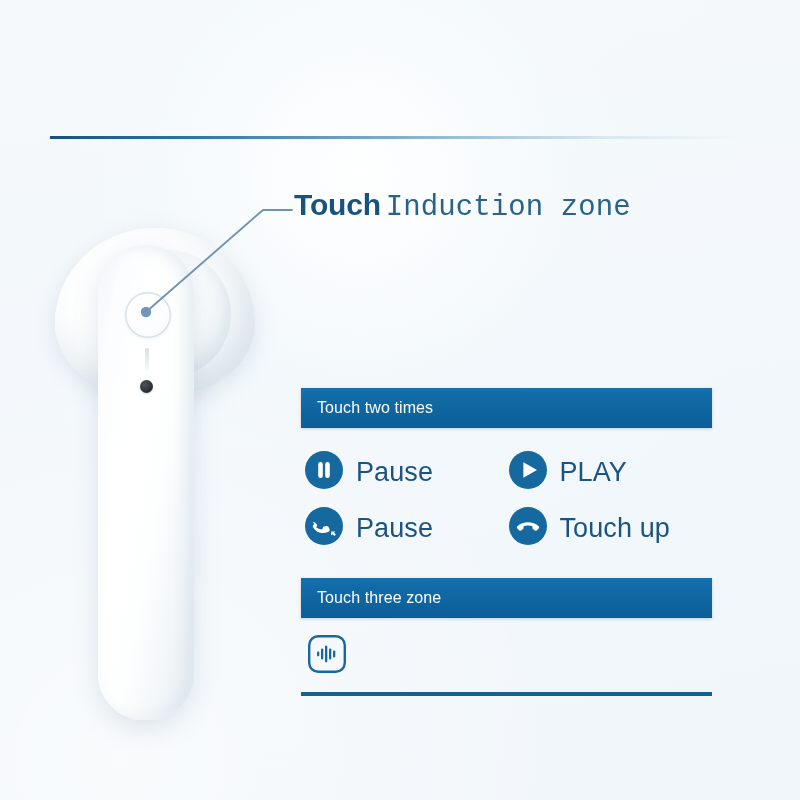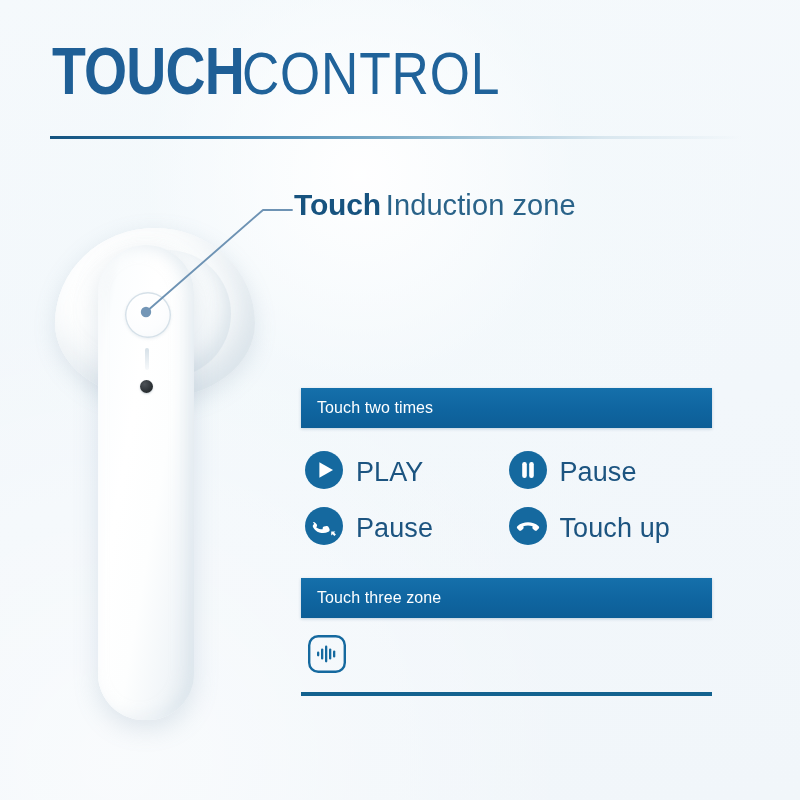--- a/index.html
+++ b/index.html
@@ -96,21 +96,21 @@
   
   .callout-svg{position:absolute;left:0;top:0;width:800px;height:800px;pointer-events:none;}
   .callout-label{
     position:absolute;left:294px;top:190px;
     white-space:nowrap;line-height:1;
   }
   .callout-label .c-bold{
     font-size:30px;font-weight:700;color:#17537f;letter-spacing:-.2px;
   }
   .callout-label .c-light{
-    font-size:29px;font-weight:400;color:#2a6389;letter-spacing:.1px;margin-left:5px;
+    font-size:29px;font-weight:400;color:#2a6389;letter-spacing:.1px;margin-left:5px;font-family:Liberation Mono, monospace;
   }
 
   
   .panel{position:absolute;left:301px;top:388px;width:411px;}
   .bar{
     height:40px;
     background:linear-gradient(180deg,#1570ab 0%,#0f65a0 55%,#0d5e96 100%);
     display:flex;align-items:center;
     padding-left:16px;
     box-sizing:border-box;
@@ -145,23 +145,20 @@
     width:411px;height:4px;
     background:#13628f;
   }
   .spacer{height:18px;}
 </style>
 </head>
 <body>
 
 <div id="page">
 
-  <div class="title">
-    <span class="t-bold">TOUCH</span><span class="t-light">CONTROL</span>
-  </div>
   <div class="title-rule"></div>
 
   <div class="earbud">
     <div class="bud-head">
       <div class="bud-head-inner"></div>
     </div>
     <div class="bud-stem"></div>
     <div class="bud-touch"></div>
     <div class="bud-mark"></div>
     <div class="bud-mic"></div>
@@ -181,35 +178,35 @@
     <div class="bar">
       <span>Touch two times</span>
     </div>
 
     <div class="grid2">
 
       <div class="cell">
         <span class="ic">
           <svg width="38" height="38" viewBox="0 0 38 38">
             <circle cx="19" cy="19" r="19" fill="#15699f"></circle>
-            <path d="M14.4 11.2 L28 19 L14.4 26.8 Z" fill="#ffffff"></path>
-          </svg>
-        </span>
-        <span class="lbl">PLAY</span>
-      </div>
-
-      <div class="cell">
-        <span class="ic">
-          <svg width="38" height="38" viewBox="0 0 38 38">
-            <circle cx="19" cy="19" r="19" fill="#15699f"></circle>
             <rect x="13.2" y="11" width="4.6" height="16" rx="2.2" fill="#ffffff"></rect>
             <rect x="20.2" y="11" width="4.6" height="16" rx="2.2" fill="#ffffff"></rect>
           </svg>
         </span>
         <span class="lbl">Pause</span>
+      </div>
+
+      <div class="cell">
+        <span class="ic">
+          <svg width="38" height="38" viewBox="0 0 38 38">
+            <circle cx="19" cy="19" r="19" fill="#15699f"></circle>
+            <path d="M14.4 11.2 L28 19 L14.4 26.8 Z" fill="#ffffff"></path>
+          </svg>
+        </span>
+        <span class="lbl">PLAY</span>
       </div>
 
       <div class="cell">
         <span class="ic">
           <svg width="38" height="38" viewBox="0 0 38 38">
             <circle cx="19" cy="19" r="19" fill="#15699f"></circle>
             <g transform="rotate(-28 19 19)">
               <path d="M11.2 12.6c-1.5 0-2.4 1.1-2.4 2.3 0 6.2 5.2 11.3 11.4 11.3 1.3 0 2.3-.9 2.3-2.3v-2.2c0-.8-.5-1.4-1.3-1.6l-2.5-.6c-.7-.2-1.4.1-1.8.7l-.7 1.1c-2-1.1-3.6-2.7-4.7-4.7l1.1-.7c.6-.4.9-1.1.7-1.8l-.6-2.5c-.2-.7-.8-1.2-1.6-1.2z" fill="#ffffff"></path>
             </g>
             <path d="M26.2 24.4 L30.4 24.4 L29.1 25.7 L30.9 27.5 L29.4 29 L27.6 27.2 L26.2 28.5 Z" fill="#ffffff"></path>

